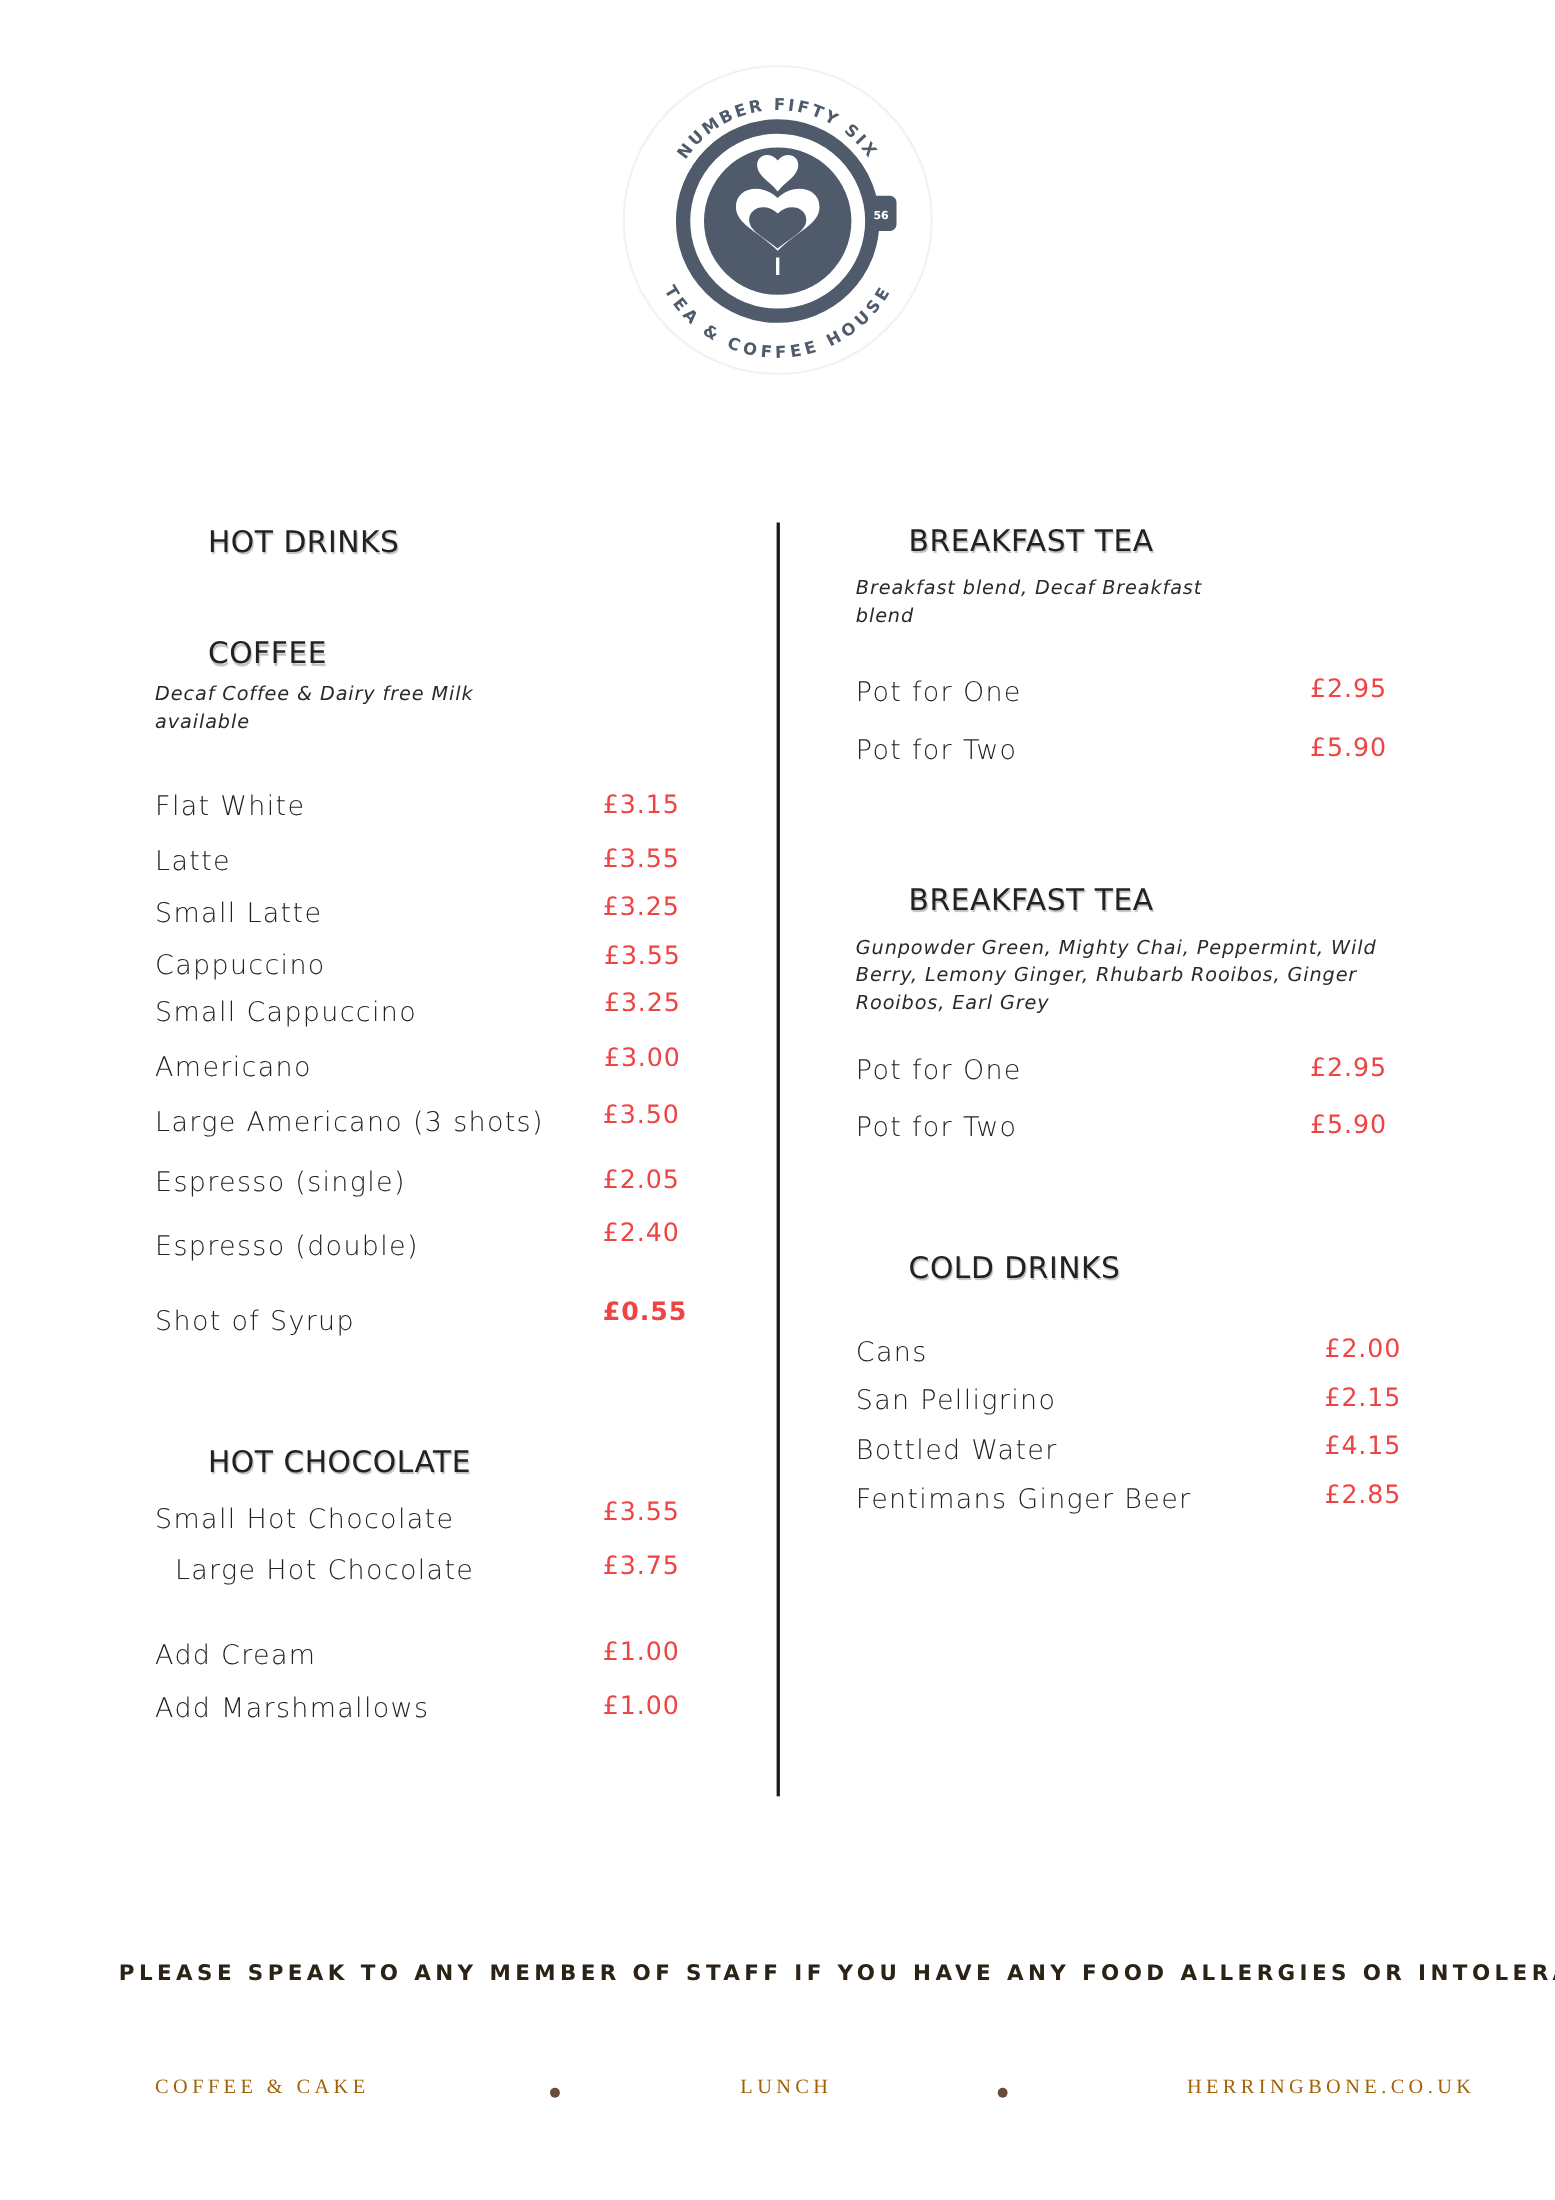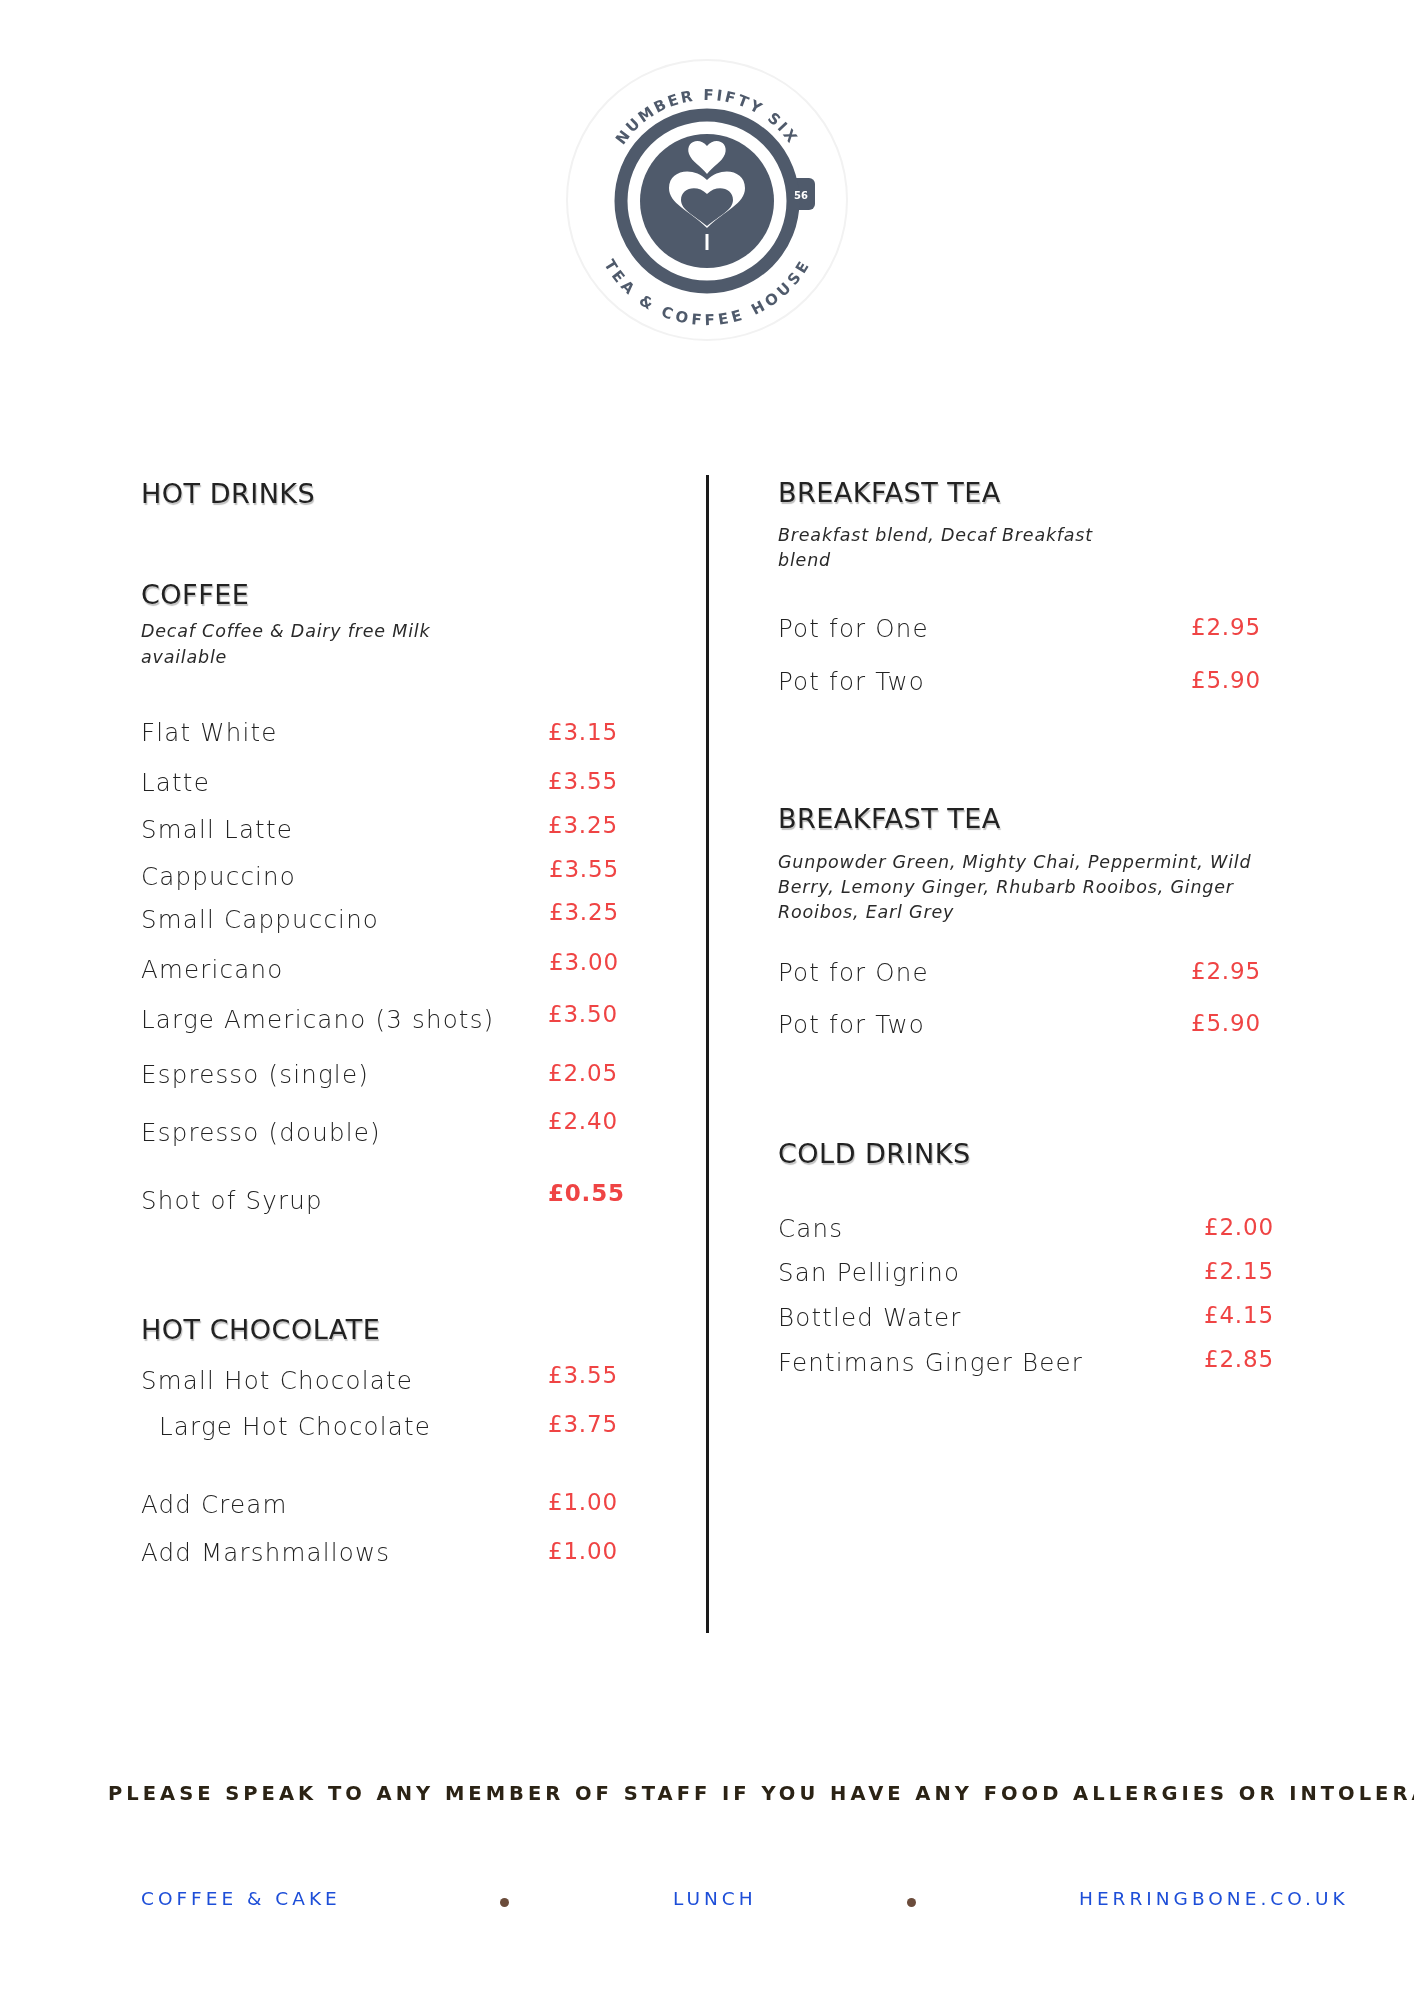--- a/index.html
+++ b/index.html
@@ -1,29 +1,29 @@
 <!DOCTYPE html>
 <html><head>
 <meta charset="utf-8">
 <style>
   html, body { margin:0; padding:0; background:#ffffff; }
   body { width:1414px; height:2000px; position:relative; overflow:hidden;
          font-family:"DejaVu Sans", "Liberation Sans", sans-serif; color:#1e1e1e; }
   .abs { position:absolute; white-space:nowrap; }
   .logo { position:absolute; left:565px; top:58px; width:284px; height:284px; }
   .heading { font-size:27px; letter-spacing:0.5px; color:#222; text-shadow:1px 2px 1px rgba(0,0,0,0.25);
-             font-family:"DejaVu Sans", sans-serif; font-weight:normal; }
+             font-family:"DejaVu Sans", sans-serif; font-weight:normal;margin-left:48px; }
   .note { font-style:italic; font-size:17.5px; line-height:25px; color:#2a2a2a; letter-spacing:0.8px;
           white-space:normal; }
   .item { font-size:24.5px; letter-spacing:1.2px; color:#222; font-weight:300; }
   .price { font-size:23px; letter-spacing:0.8px; color:#ef4444; }
   .divider { position:absolute; left:706px; top:475px; width:3px; height:1158px; background:#1a1a1a; }
   .allergy { position:absolute; left:108px; top:1782px; font-size:19.5px; font-weight:bold;
              letter-spacing:4px; color:#2b2315; white-space:nowrap; }
-  .foot { position:absolute; top:1888px; font-size:18.5px; letter-spacing:4px; color:#1d4ed8; white-space:nowrap; }
+  .foot { position:absolute; top:1888px; font-size:18.5px; letter-spacing:4px; color:#a16207; white-space:nowrap;font-family:Liberation Serif, serif; }
   .dot { position:absolute; width:9px; height:9px; border-radius:50%; background:#6b4c3b; top:1898px; }
 </style>
 </head>
 <body>
 
 <div class="logo">
   <svg width="284" height="284" viewBox="0 0 284 284">
     <defs>
       <path id="arcTop" d="M 42 142 A 100 100 0 0 1 242 142"></path>
       <path id="arcBot" d="M 36 150 A 106 106 0 0 0 248 150"></path>

